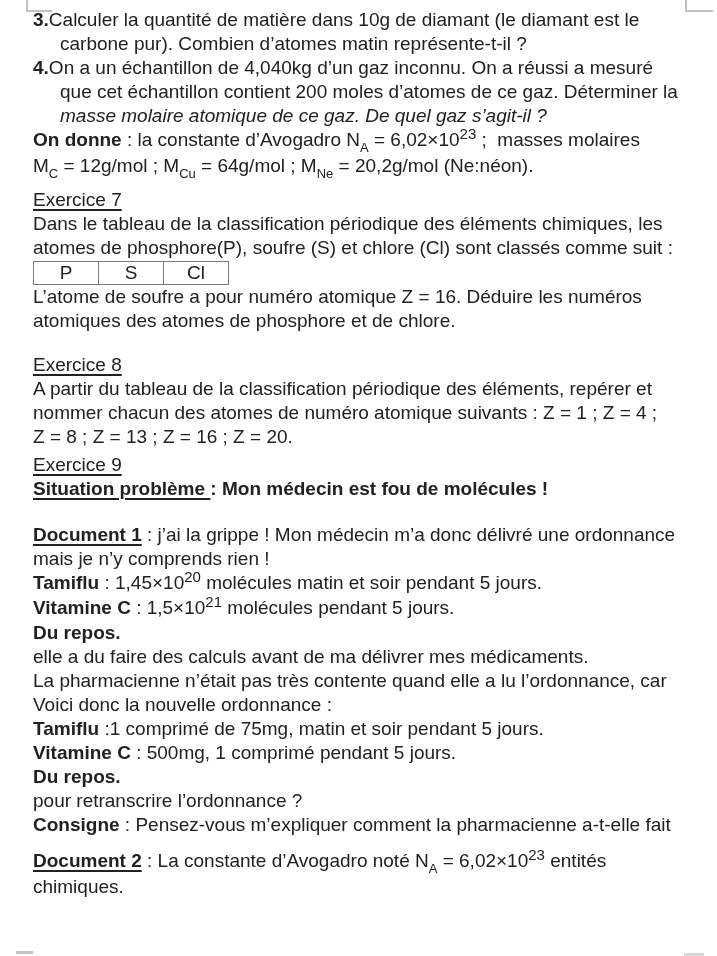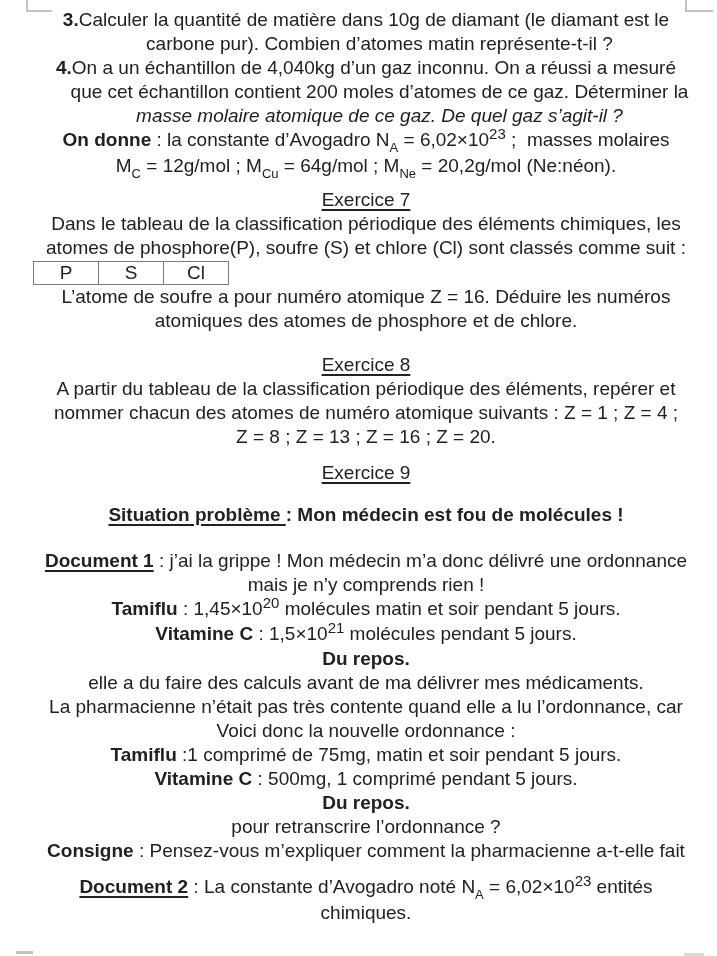--- a/index.html
+++ b/index.html
@@ -15,21 +15,20 @@
   }
   .doc{
     padding:8px 18px 0 33px;
     color:var(--text,#212121);
   }
   .line{
     font-size:19px;
     line-height:24px;
     white-space:pre;
     color:var(--text,#212121);
-    text-align:center;
   }
   .seg{display:inline;}
   .seg-b{font-weight:700;}
   .seg-u{text-decoration:underline;text-underline-offset:3px;text-decoration-thickness:1.5px;}
   .seg-sub{position:relative;top:6px;font-size:13px;}
   .seg-sup{position:relative;top:-7px;font-size:15px;}
   .ptable{
     display:flex;width:196px;height:24px;
     border:1.5px solid var(--tableBorder,#7a7a7a);
     box-sizing:border-box;margin-top:1px;
@@ -74,22 +73,22 @@
         <div class="cell">P</div>
         <div class="cell">S</div>
         <div class="cell">Cl</div>
       </div>
       <div class="line"><span class="seg">L’atome de soufre a pour numéro atomique Z = 16. Déduire les numéros</span></div>
       <div class="line"><span class="seg">atomiques des atomes de phosphore et de chlore.</span></div>
       <div class="line" style="margin-top: 20px;"><span class="seg seg-u">Exercice 8</span></div>
       <div class="line"><span class="seg">A partir du tableau de la classification périodique des éléments, repérer et</span></div>
       <div class="line"><span class="seg">nommer chacun des atomes de numéro atomique suivants : Z = 1 ; Z = 4 ;</span></div>
       <div class="line"><span class="seg">Z = 8 ; Z = 13 ; Z = 16 ; Z = 20.</span></div>
-      <div class="line" style="margin-top: 12px;"><span class="seg seg-u">Exercice 9</span></div>
-      <div class="line" style="margin-top: 18px;"><span class="seg seg-b seg-u">Situation problème </span><span class="seg seg-b">: Mon médecin est fou de molécules !</span></div>
+      <div class="line" style="margin-top: 4px;"><span class="seg seg-u">Exercice 9</span></div>
+      <div class="line" style=""><span class="seg seg-b seg-u">Situation problème </span><span class="seg seg-b">: Mon médecin est fou de molécules !</span></div>
       <div class="line" style="margin-top: 22px;"><span class="seg seg-b seg-u">Document 1</span><span class="seg"> : j’ai la grippe ! Mon médecin m’a donc délivré une ordonnance</span></div>
       <div class="line"><span class="seg">mais je n’y comprends rien !</span></div>
       <div class="line"><span class="seg seg-b">Tamiflu</span><span class="seg"> : 1,45×10</span><span class="seg seg-sup">20</span><span class="seg"> molécules matin et soir pendant 5 jours.</span></div>
       <div class="line"><span class="seg seg-b">Vitamine C</span><span class="seg"> : 1,5×10</span><span class="seg seg-sup">21</span><span class="seg"> molécules pendant 5 jours.</span></div>
       <div class="line"><span class="seg seg-b">Du repos.</span></div>
       <div class="line"><span class="seg">elle a du faire des calculs avant de ma délivrer mes médicaments.</span></div>
       <div class="line"><span class="seg">La pharmacienne n’était pas très contente quand elle a lu l’ordonnance, car</span></div>
       <div class="line"><span class="seg">Voici donc la nouvelle ordonnance :</span></div>
       <div class="line"><span class="seg seg-b">Tamiflu</span><span class="seg"> :1 comprimé de 75mg, matin et soir pendant 5 jours.</span></div>
       <div class="line"><span class="seg seg-b">Vitamine C</span><span class="seg"> : 500mg, 1 comprimé pendant 5 jours.</span></div>

